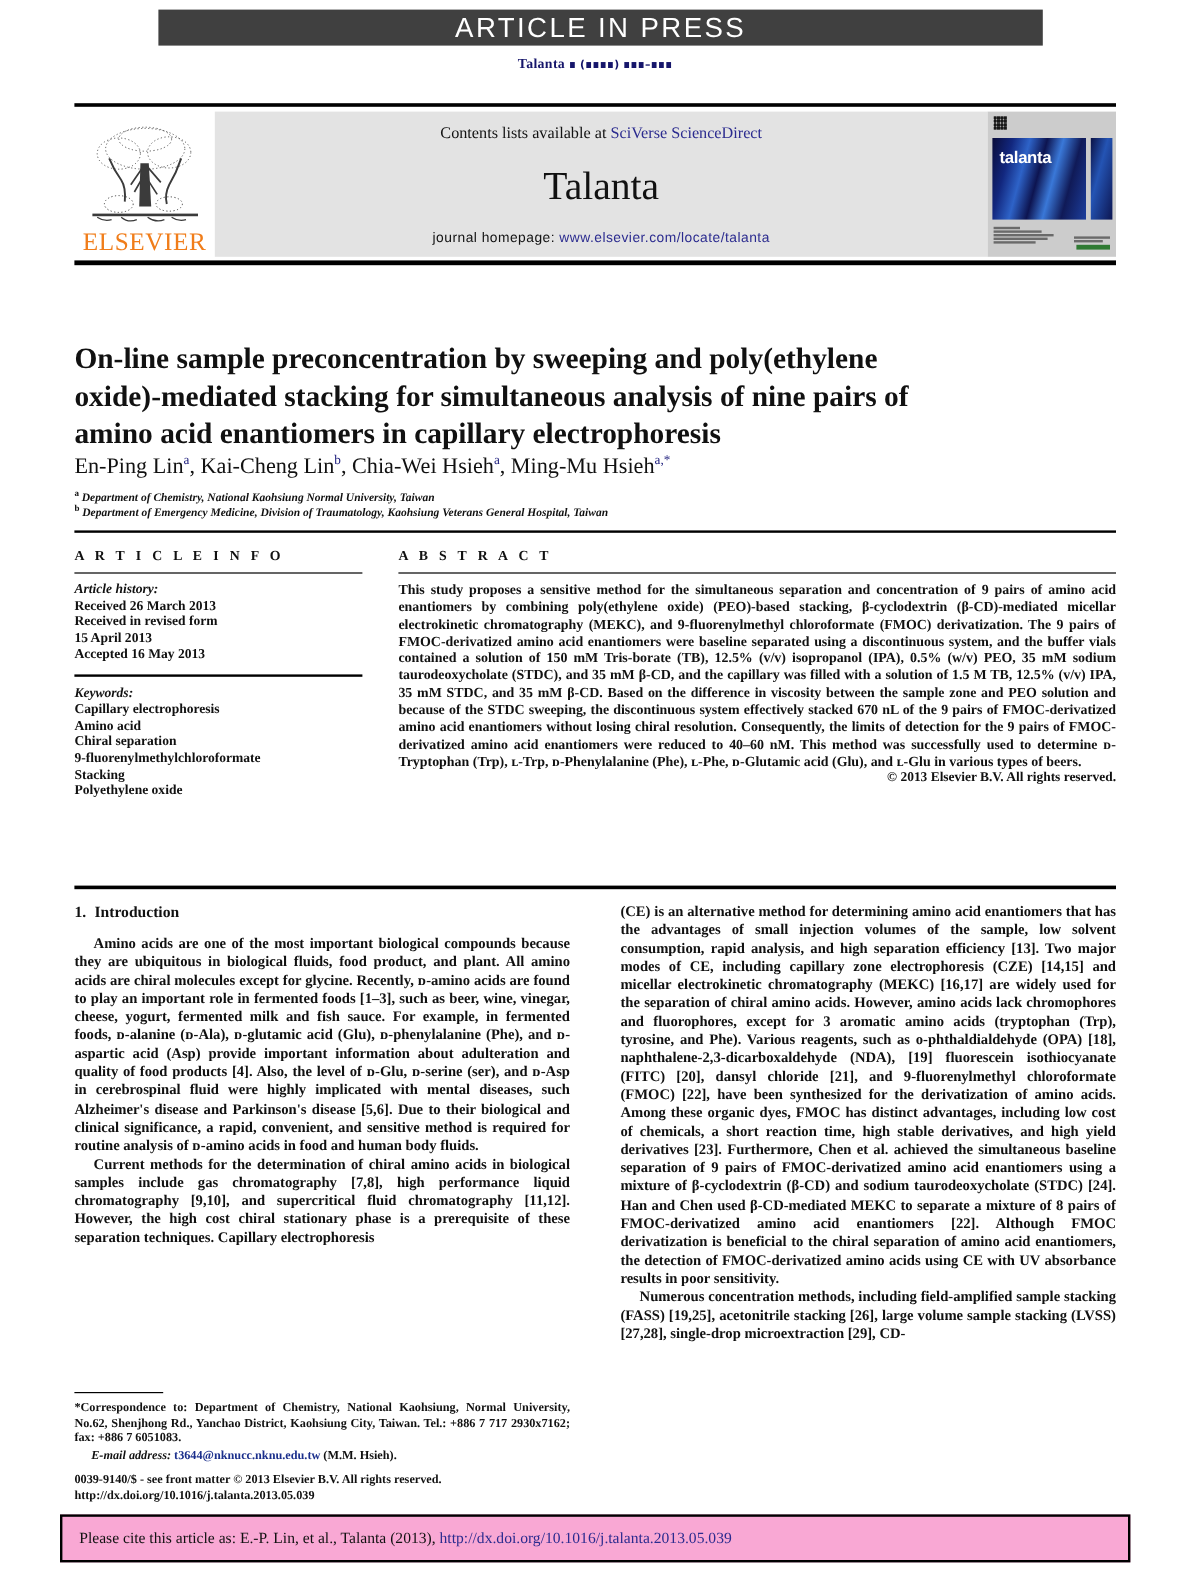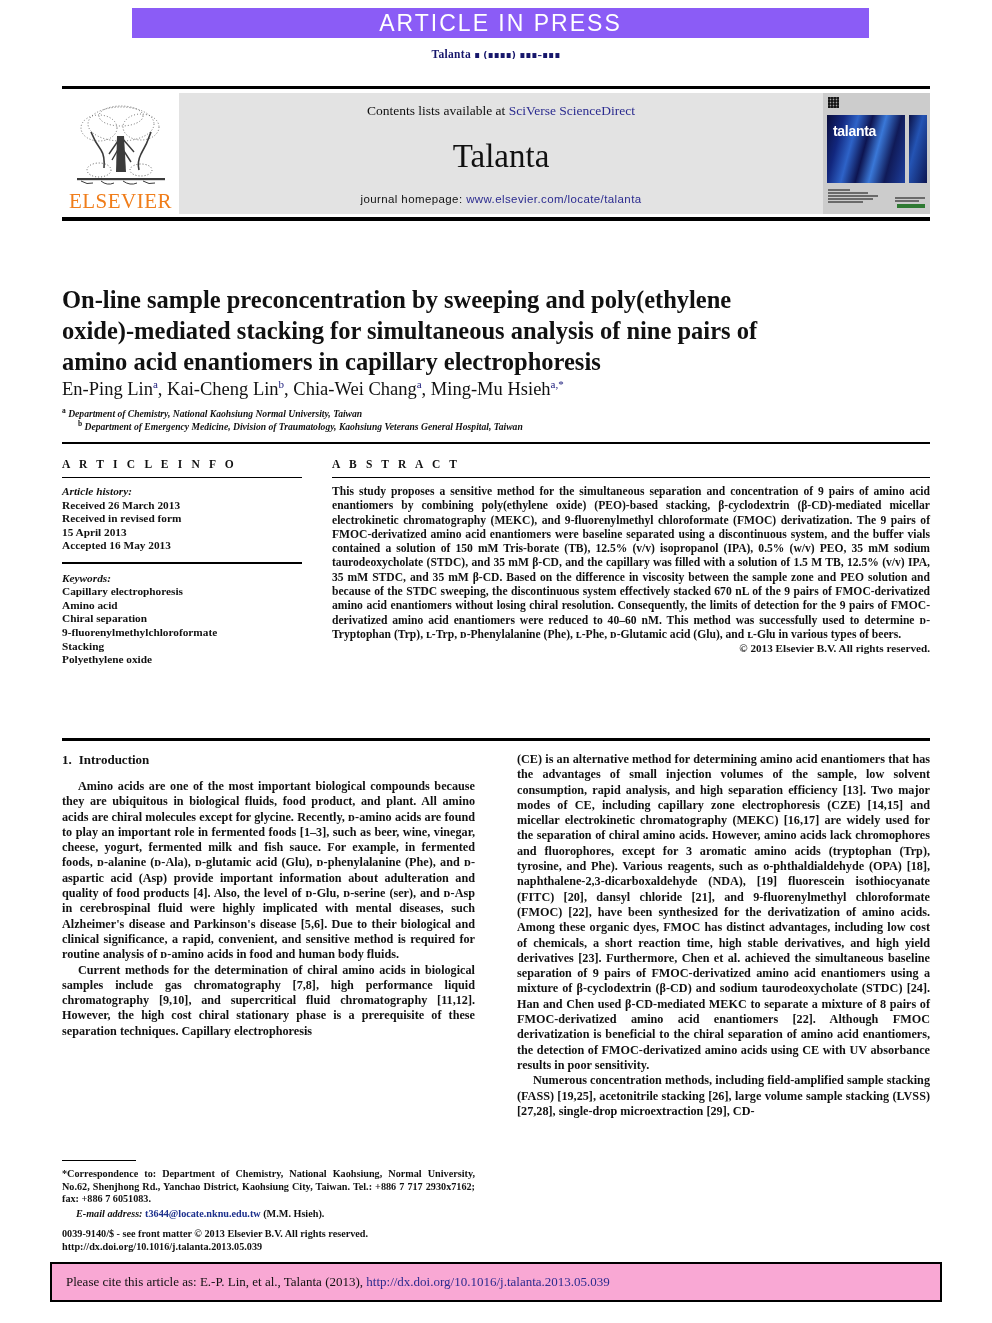--- a/index.html
+++ b/index.html
@@ -16,21 +16,21 @@
     overflow: hidden;
   }
 
   
   .press-banner {
     position: absolute;
     left: 132px;
     top: 8px;
     width: 737px;
     height: 30px;
-    background: #8b5cf6;
+    background: #404040;
     display: flex;
     align-items: center;
     justify-content: center;
   }
   .press-banner-text {
     color: #ffffff;
     font-family: "Liberation Sans", sans-serif;
     font-size: 23px;
     letter-spacing: 2.0px;
     font-weight: 400;
@@ -183,21 +183,21 @@
     left: 62px;
     width: 830px;
     font-family: "Liberation Serif", serif;
     font-style: italic;
     font-weight: bold;
     font-size: 9.6px;
     color: #111;
   }
   .affil sup { font-style: normal; font-size: 7.5px; }
   .affil-a { top: 406px; }
-  .affil-b { top: 419px; margin-left: 16px; }
+  .affil-b { top: 419px; }
 
   
   .rule-top {
     position:absolute; left:62px; top:442px; width:868px; height:2px; background:#000;
   }
   .rule-bottom {
     position:absolute; left:62px; top:738px; width:868px; height:3px; background:#000;
   }
 
   .info-col {
@@ -401,21 +401,21 @@
     </div>
 
   </div>
 </div>
 
 <h1 class="title">On-line sample preconcentration by sweeping and poly(ethylene oxide)-mediated stacking for simultaneous analysis of nine pairs of amino acid enantiomers in capillary electrophoresis</h1>
 
 <div class="authors">
   <span>En-Ping Lin</span><sup>a</sup>,
   <span>Kai-Cheng Lin</span><sup>b</sup>,
-  <span>Chia-Wei Chang</span><sup>a</sup>,
+  <span>Chia-Wei Hsieh</span><sup>a</sup>,
   <span>Ming-Mu Hsieh</span><sup class="star">a,*</sup>
 </div>
 
 <div class="affil affil-a">
   <sup>a</sup>
   <span>Department of Chemistry, National Kaohsiung Normal University, Taiwan</span>
 </div>
 <div class="affil affil-b">
   <sup>b</sup>
   <span>Department of Emergency Medicine, Division of Traumatology, Kaohsiung Veterans General Hospital, Taiwan</span>
@@ -468,21 +468,21 @@
     <p class="para">Numerous concentration methods, including field-amplified sample stacking (FASS) [19,25], acetonitrile stacking [26], large volume sample stacking (LVSS) [27,28], single-drop microextraction [29], CD-</p>
   </div>
 
 </div>
 
 <div class="footnote">
   <div class="fn-rule"></div>
   <div class="fn-text">*Correspondence to: Department of Chemistry, National Kaohsiung, Normal University, No.62, Shenjhong Rd., Yanchao District, Kaohsiung City, Taiwan. Tel.: +886 7 717 2930x7162; fax: +886 7 6051083.</div>
   <div class="fn-text fn-email">
     <span class="it">E-mail address:</span>
-    <a href="#">t3644@locate.nknu.edu.tw</a>
+    <a href="#">t3644@nknucc.nknu.edu.tw</a>
     <span>(M.M. Hsieh).</span>
   </div>
 </div>
 
 <div class="imprint">
   <div>0039-9140/$ - see front matter © 2013 Elsevier B.V. All rights reserved.</div>
   <div>http://dx.doi.org/10.1016/j.talanta.2013.05.039</div>
 </div>
 
 <div class="cite-box">

